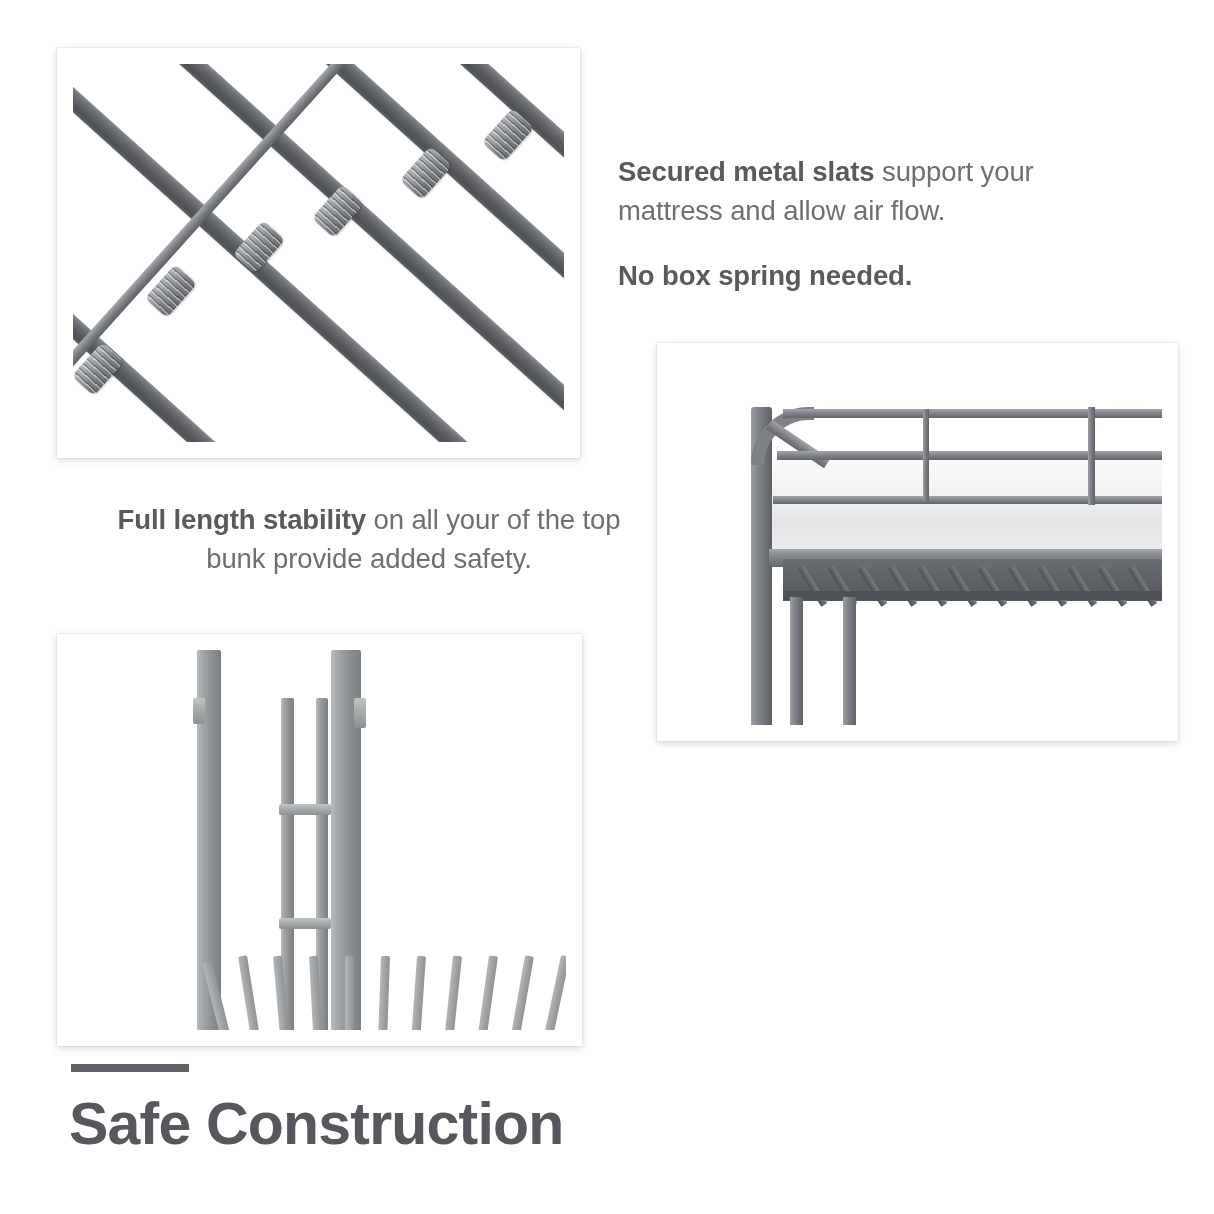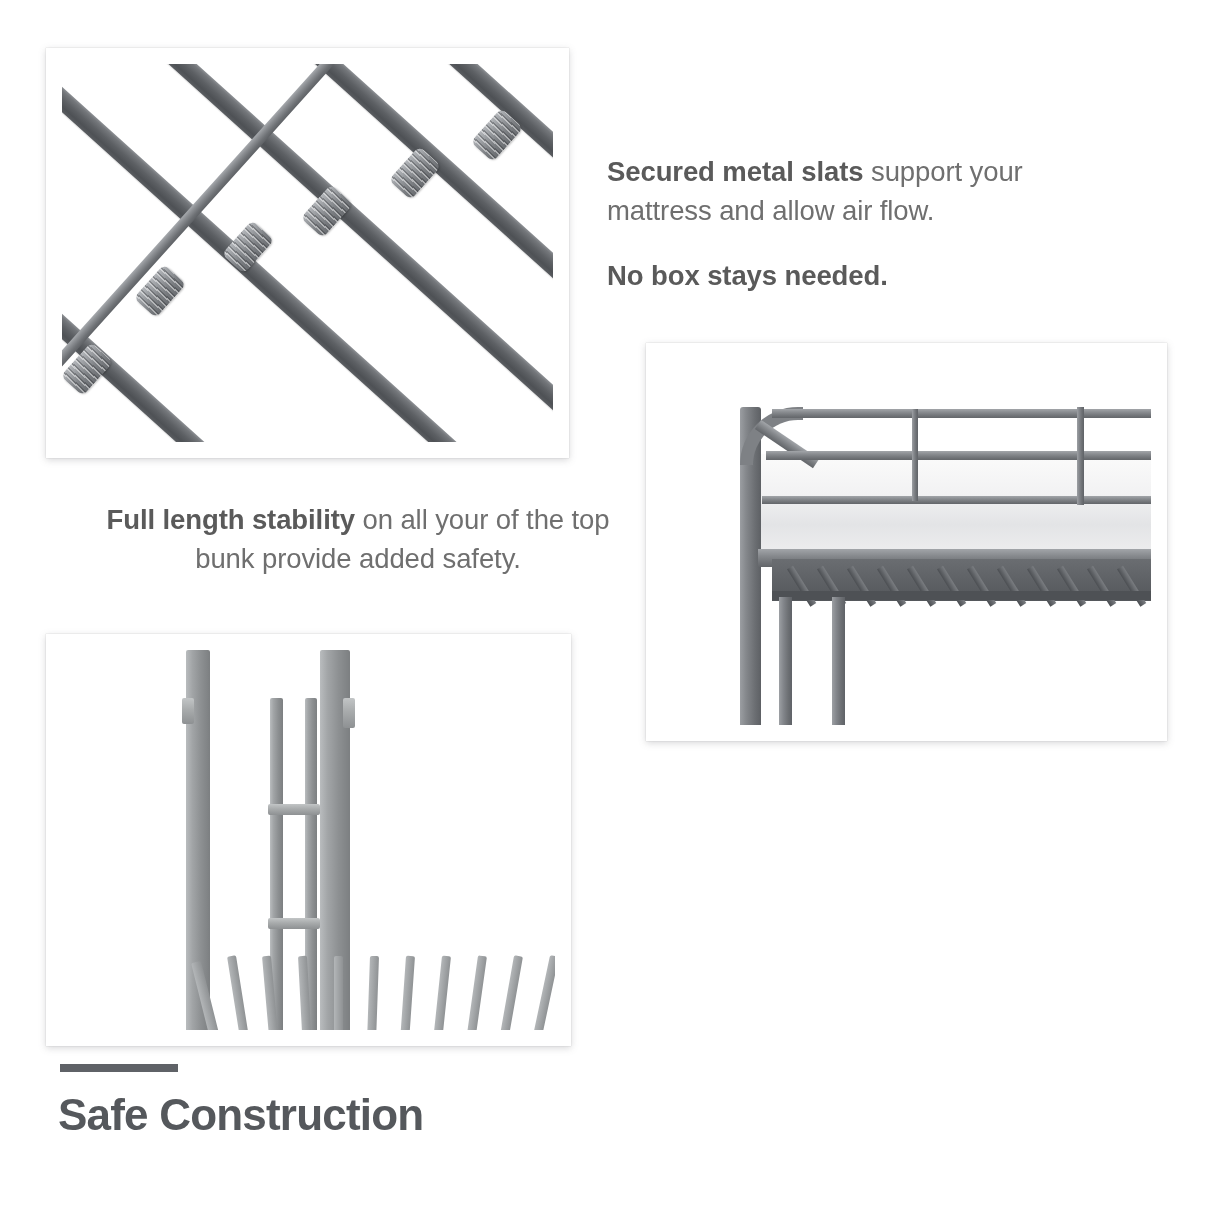--- a/index.html
+++ b/index.html
@@ -4,21 +4,21 @@
 <title>Safe Construction</title>
 <style>
   html,body{margin:0;padding:0;}
   body{
     width:1214px;height:1214px;
     background:#ffffff;
     font-family:"Liberation Sans","DejaVu Sans",sans-serif;
     overflow:hidden;
     position:relative;
   }
-  #stage{position:absolute;left:0;top:0;width:1060px;height:1214px;}
+  #stage{position:absolute;left:11px;top:0;width:1060px;height:1214px;}
 
   
   .panel{
     position:absolute;
     background:#ffffff;
     border:16px solid #ffffff;
     box-sizing:border-box;
     box-shadow:0 2px 7px rgba(120,120,125,.30), 0 0 1px rgba(120,120,125,.45);
     overflow:hidden;
   }
@@ -106,21 +106,21 @@
   .caption b{color:#5a5a5a;font-weight:700;}
   #cap-slats{left:607px;top:152px;width:490px;}
   #cap-slats .p2{margin-top:26px;color:#5a5a5a;font-weight:700;}
   #cap-guardrail{left:88px;top:500px;width:540px;text-align:center;}
   #cap-ladder{left:607px;top:852px;width:470px;}
 
   
   #accent-bar{position:absolute;left:60px;top:1064px;width:118px;height:8px;background:#5f6267;}
   #page-title{
     position:absolute;left:58px;top:1090px;
-    font-size:44px;font-weight:700;color:#55585c;
+    font-size:59px;font-weight:700;color:#55585c;
     letter-spacing:-0.8px;white-space:nowrap;
   }
 </style>
 </head>
 <body>
 
 <div id="stage">
 
   <div class="panel" id="panel-slats">
     <div class="photo">
@@ -227,21 +227,21 @@
 
       <div class="hrail" style="left:150px; top:300px; width:30px; height:11px; transform:rotate(30deg); transform-origin:100% 50%;"></div>
       <div class="vbar" style="left:129px; top:312px; width:10px; height:100px; transform:rotate(-14deg);"></div>
     </div>
   </div>
 
   <div class="caption" id="cap-slats">
     <div>
       <b>Secured metal slats</b><span> support your mattress and allow air flow.</span>
     </div>
-    <div class="p2">No box stays needed.</div>
+    <div class="p2">No box spring needed.</div>
   </div>
 
   <div class="caption" id="cap-guardrail">
     <b>Full length stability</b><span> on all your of the top bunk provide added safety.</span>
   </div>
 
 
   <div id="accent-bar"></div>
   <div id="page-title">Safe Construction</div>
 

